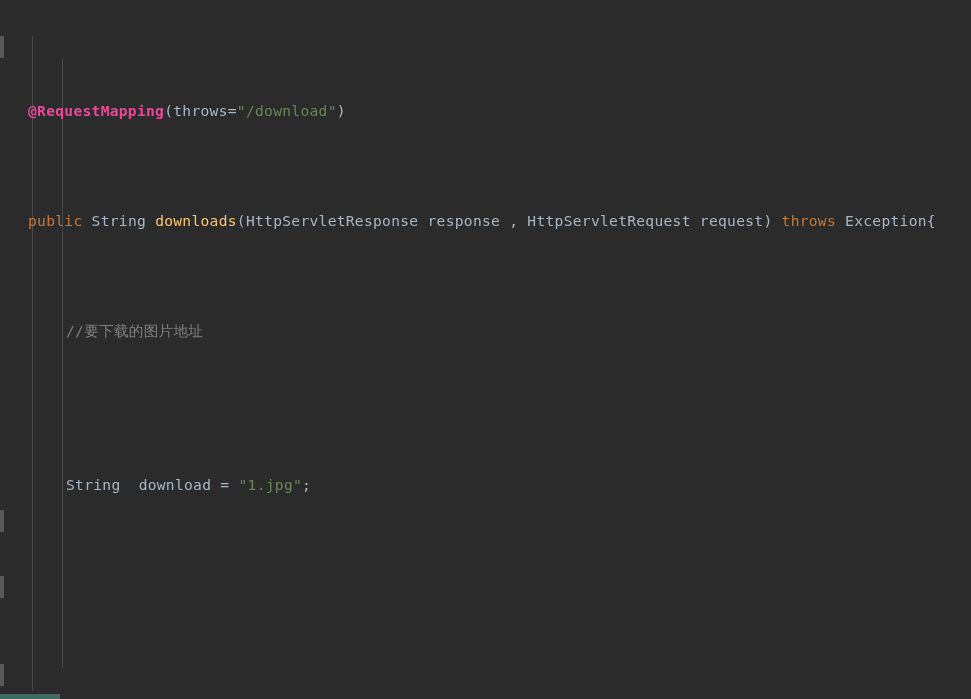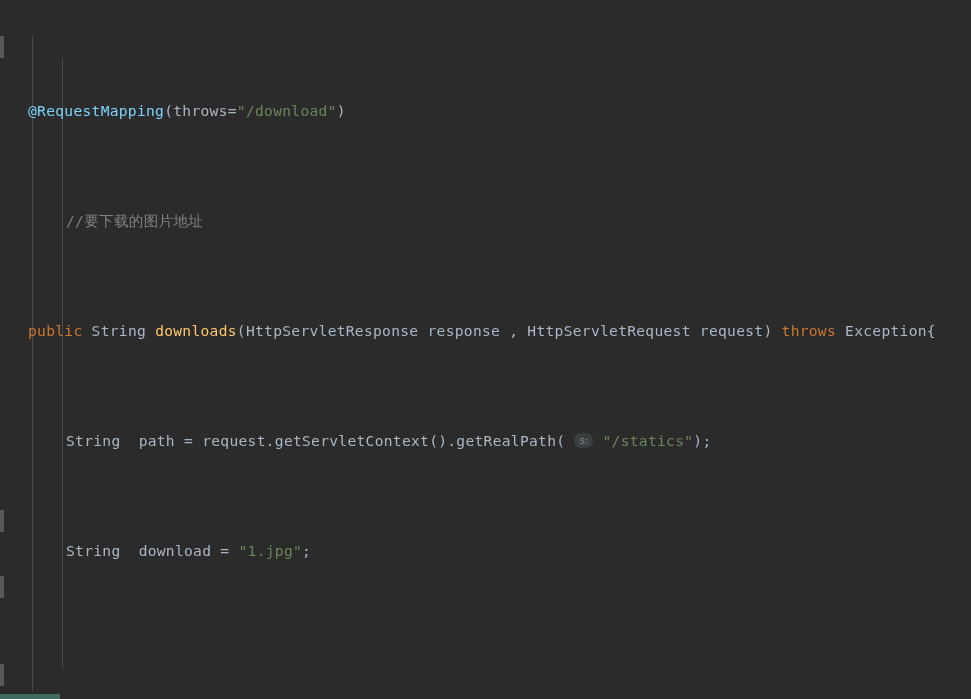--- a/index.html
+++ b/index.html
@@ -69,21 +69,21 @@
   }
   .ln {
     height: 22px;
     padding-left: 28px;
     box-sizing: border-box;
     white-space: pre;
   }
 
   
   .kw      { color: #cc7832; }          
-  .ann     { color: #7dd3fc; }          
+  .ann     { color: #ec4899; font-weight: bold; }          
   .mtd     { color: #ffc66d; }          
   .str     { color: #6a8759; }          
   .cmt     { color: #808080; }          
   .txt     { color: #a9b7c6; }
   .undl    { text-underline-offset: 3px; text-decoration-thickness: 1px; }
 
   
   .hint {
     display: inline-block;
     background: #3c3f41;
@@ -112,27 +112,26 @@
 
   <div class="indent-guide" style="left:32px;"></div>
   <div class="indent-guide" style="left:62px;top:58px;height:610px;"></div>
 
   <div id="code">
 
     
     <div class="ln"><span class="ann">@RequestMapping</span><span class="txt">(throws=</span><span class="str">"</span><span class="str undl">/download</span><span class="str">"</span><span class="txt">)</span></div>
 
     
+    <div class="ln"><span class="kw">public</span><span class="txt"> String </span><span class="mtd">downloads</span><span class="txt">(HttpServletResponse response , HttpServletRequest request) </span><span class="kw">throws</span><span class="txt"> Exception{</span></div>
+
+    
     <div class="ln" style="padding-left:66px;"><span class="cmt">//要下载的图片地址</span></div>
 
     
-    <div class="ln"><span class="kw">public</span><span class="txt"> String </span><span class="mtd">downloads</span><span class="txt">(HttpServletResponse response , HttpServletRequest request) </span><span class="kw">throws</span><span class="txt"> Exception{</span></div>
-
-    
-    <div class="ln" style="padding-left:66px;"><span class="txt">String  path = request.getServletContext().getRealPath( </span><span class="hint">s:</span><span class="txt"> </span><span class="str">"/statics"</span><span class="txt">);</span></div>
 
     
     <div class="ln" style="padding-left:66px;"><span class="txt">String  download = </span><span class="str">"1.jpg"</span><span class="txt">;</span></div>
 
     
     <div class="ln"></div>
 
     
     
 

